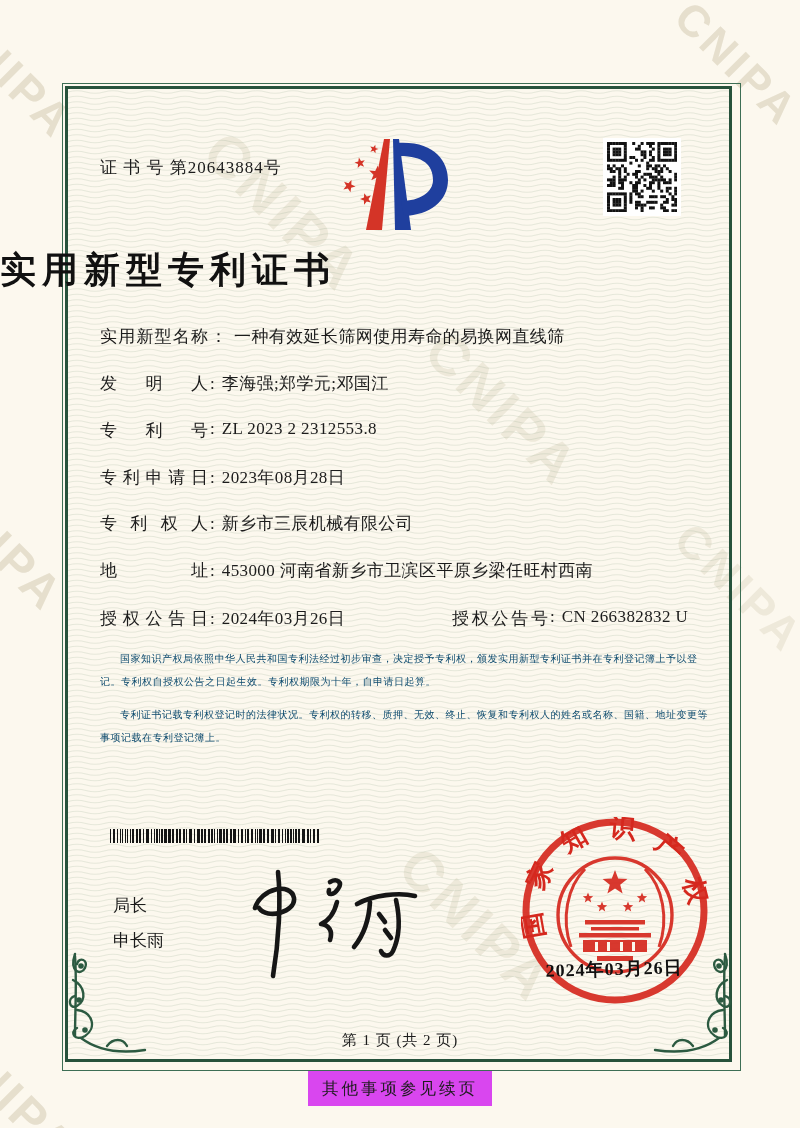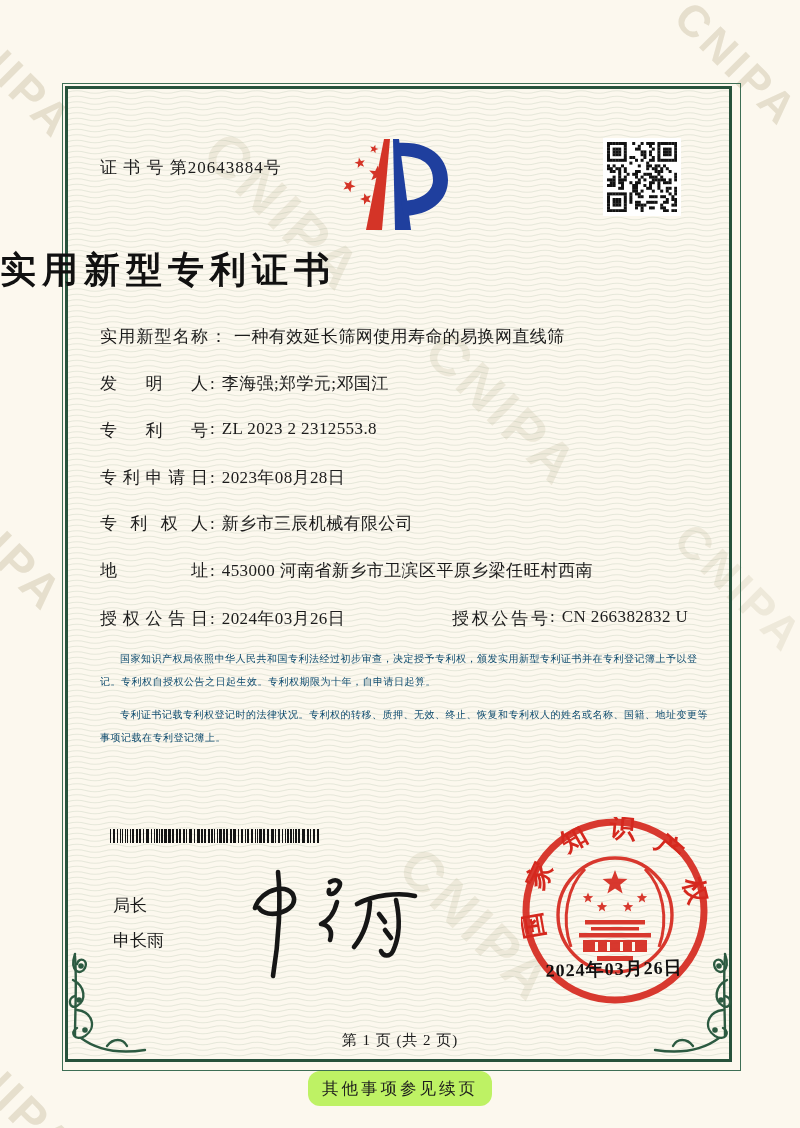--- a/index.html
+++ b/index.html
@@ -51,21 +51,21 @@
   .officer{left:113px;top:894px;font-size:17px;
            font-family:"Liberation Sans","DejaVu Sans",sans-serif;}
   .officer div{margin-bottom:12px;}
   .signature{left:233px;top:858px;z-index:3;}
   .seal{left:521px;top:817px;z-index:3;}
   .seal-date{left:514px;top:957px;width:200px;text-align:center;z-index:4;
              font-size:18px;font-weight:700;letter-spacing:1px;color:#111;
              transform:rotate(-1.5deg);}
   .page-num{left:0;right:0;top:1031px;text-align:center;font-size:15px;letter-spacing:1px;font-family:Liberation Serif, serif;}
   .cont-note{left:0;right:0;top:1078px;text-align:center;z-index:2;}
-  .cont-note span{background:#bef264;padding:8px 14px;font-size:16.5px;letter-spacing:3px;border-radius:12px;}
+  .cont-note span{background:#d946ef;padding:8px 14px;font-size:16.5px;letter-spacing:3px;}
 </style>
 </head>
 <body>
 
 <div class="wm" style="left:-28px;top:-2px;font-size:46px;">CNIPA</div>
 <div class="wm" style="left:700px;top:-8px;font-size:44px;">CNIPA</div>
 <div class="wm light" style="left:238px;top:118px;font-size:58px;">CNIPA</div>
 <div class="wm light" style="left:458px;top:318px;font-size:56px;">CNIPA</div>
 <div class="wm" style="left:-42px;top:466px;font-size:48px;">CNIPA</div>
 <div class="wm light" style="left:702px;top:512px;font-size:46px;">CNIPA</div>

